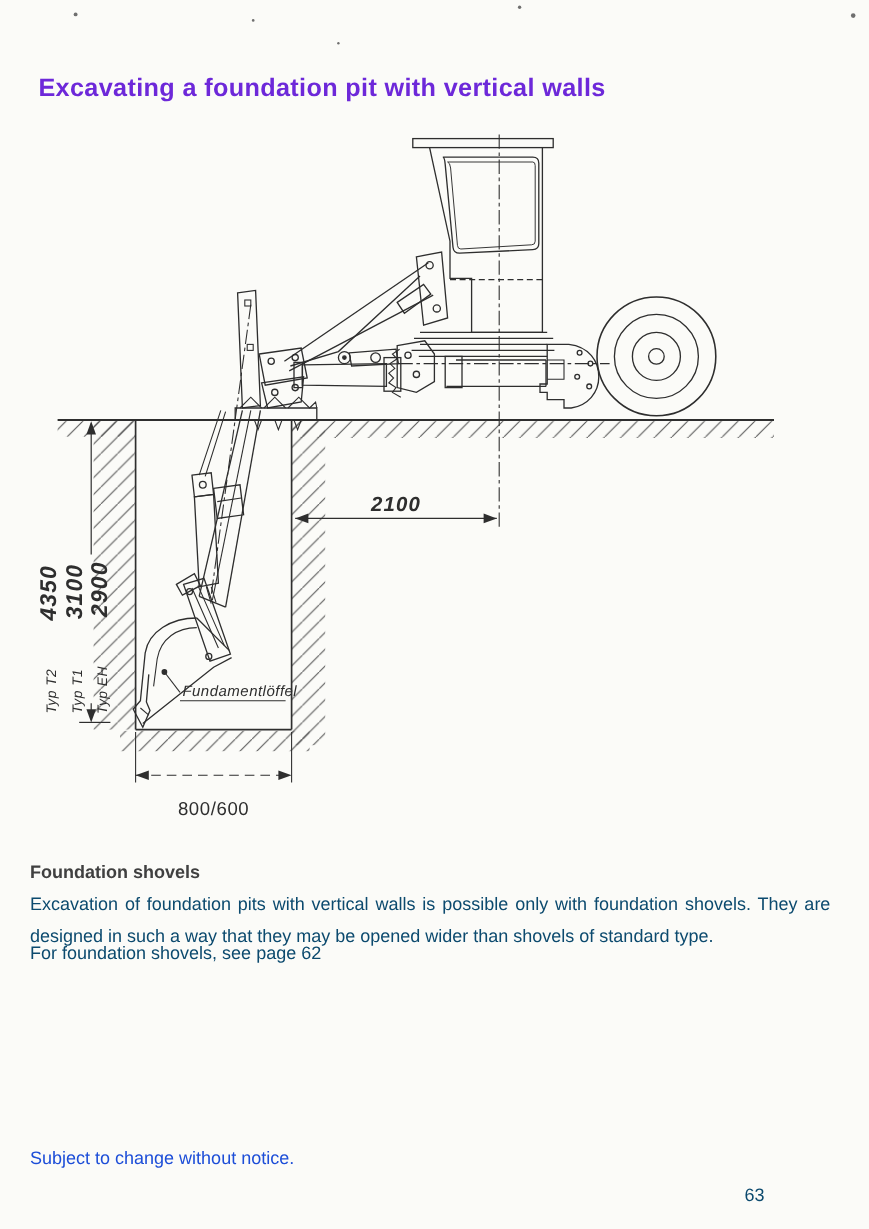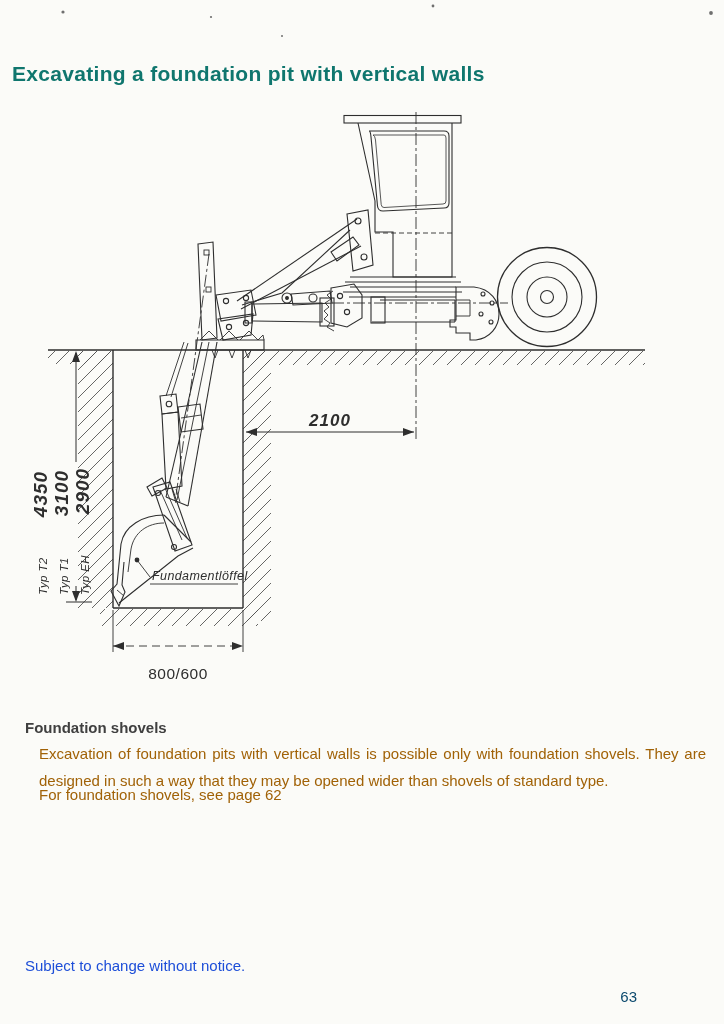--- a/index.html
+++ b/index.html
@@ -5,35 +5,35 @@
   html,body{margin:0;padding:0;}
   body{
     width:724px;height:1024px;
     background:#fbfbf8;
     font-family:"Liberation Sans",sans-serif;
     color:#3b3b3b;
     position:relative;
     overflow:hidden;
   }
   .page-title{
-    position:absolute;left:12px;top:46px;
-    font-size:21px;font-weight:700;color:#0f766e;
+    position:absolute;left:32px;top:46px;
+    font-size:21px;font-weight:700;color:#6d28d9;
     letter-spacing:.3px;
     margin-top:16px;
   }
   .diagram-wrap{
     position:absolute;left:0;top:0;width:724px;height:700px;
   }
   svg text{font-family:"Liberation Sans",sans-serif;fill:#2e2e2e;}
   .dim-num{font-style:italic;font-weight:600;letter-spacing:1px;}
   .typ-label{font-style:italic;font-size:11.5px;letter-spacing:.4px;}
   .bucket-label{font-style:italic;font-size:12.5px;letter-spacing:.4px;}
   .text-block{
     position:absolute;left:25px;width:667px;
-    font-size:15px;line-height:27px;color:#a16207;margin-left:14px;
+    font-size:15px;line-height:27px;color:#0c4a6e;
   }
   .section-heading{
     position:absolute;left:25px;top:719px;
     font-size:15px;font-weight:700;color:#404040;
   }
   .paragraph{top:740px;text-align:justify;}
   .reference{top:781px;}
   .footer-note{
     position:absolute;left:25px;top:957px;
     font-size:15px;color:#1d4ed8;

